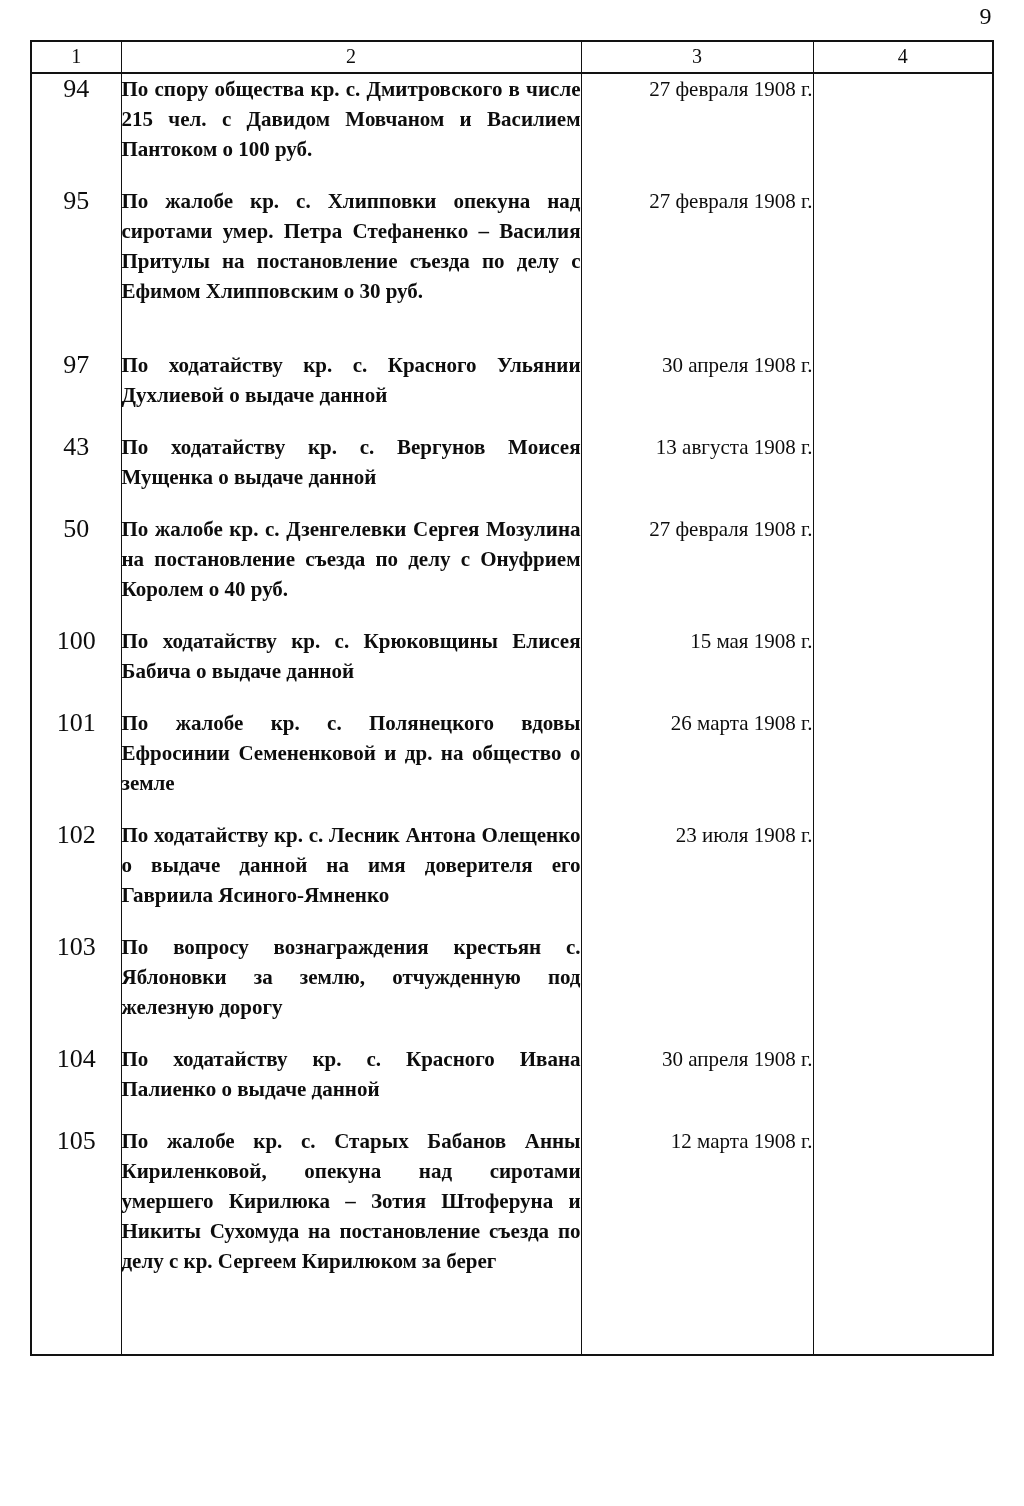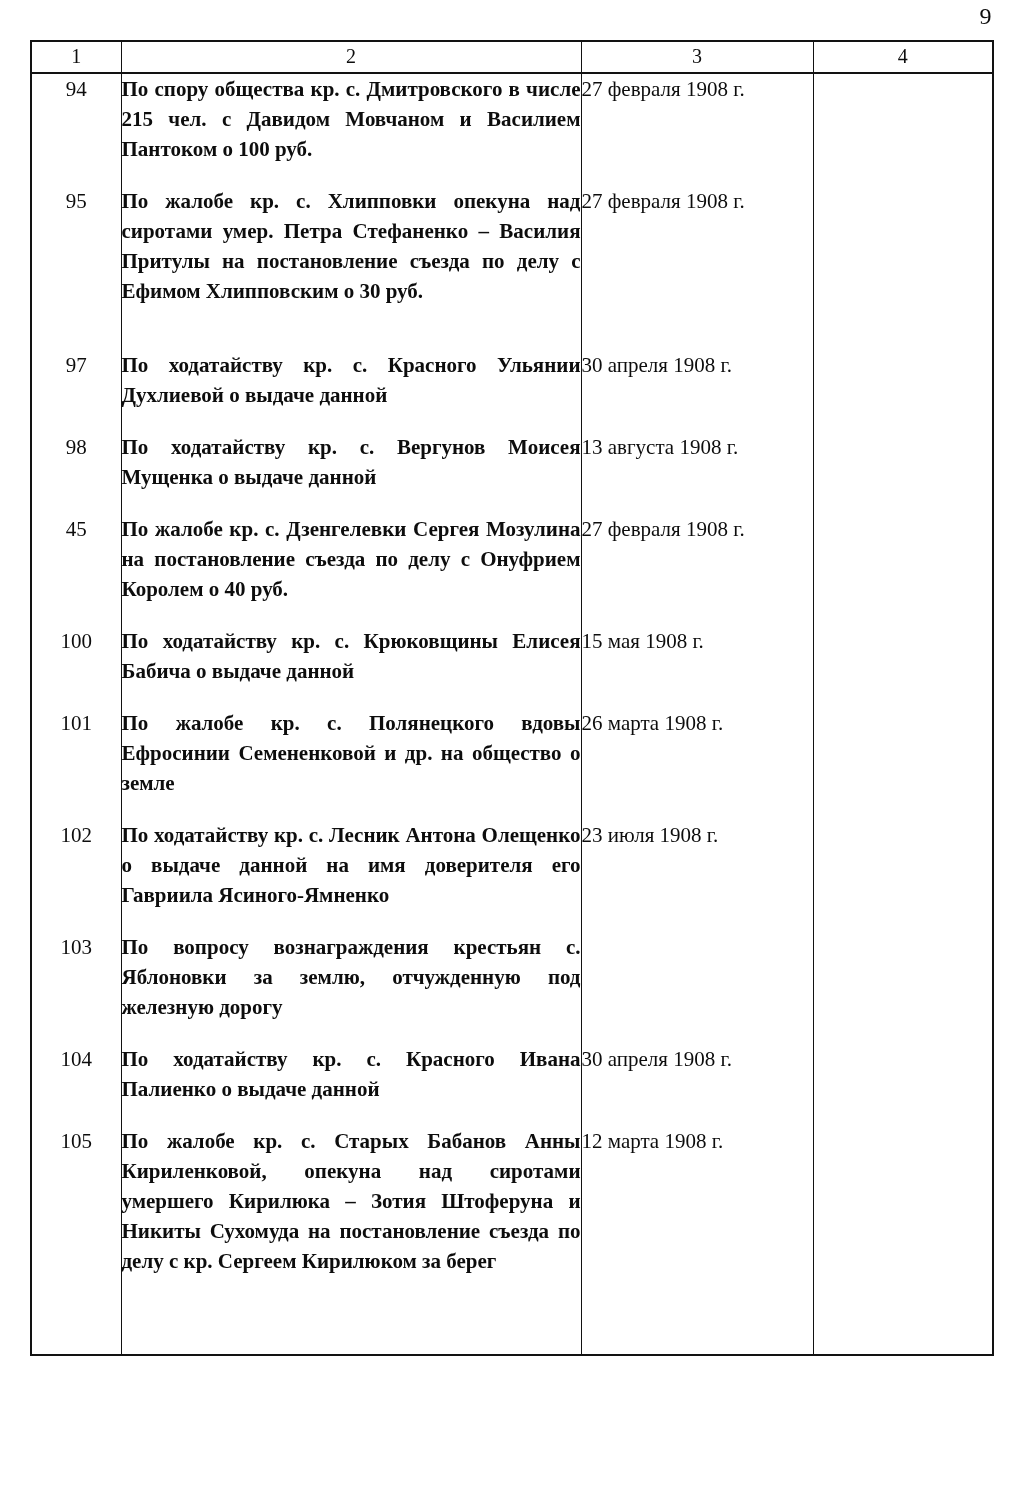--- a/index.html
+++ b/index.html
@@ -62,36 +62,36 @@
     height: 26px;
     line-height: 26px;
     padding: 1px 0 3px 0;
   }
   .register-table tbody td {
     border-top: none;
     border-bottom: none;
   }
   .cell-num {
     text-align: center;
-    font-size: 21px;
+    font-size: 26px;
     line-height: 30px;
     padding-top: 13px;
     white-space: nowrap;
   }
   .cell-desc {
     text-align: justify;
     text-align-last: left;
     font-size: 21px;
     line-height: 30px;
     padding: 13px 10px 0 10px;
     hyphens: manual;
     font-weight: bold;
   }
   .cell-date {
-    text-align: left;
+    text-align: right;
     font-size: 21px;
     line-height: 30px;
     padding: 13px 6px 0 6px;
     white-space: nowrap;
   }
   .cell-note {
     font-size: 21px;
     line-height: 30px;
   }
   tr.entry-row > td {
@@ -167,33 +167,33 @@
           <td class="cell-date">30 апреля 1908 г.</td>
           <td class="cell-note"></td>
         </tr>
         <tr class="spacer-row">
           <td></td>
           <td></td>
           <td></td>
           <td></td>
         </tr>
         <tr class="entry-row">
-          <td class="cell-num">98</td>
+          <td class="cell-num">43</td>
           <td class="cell-desc">По ходатайству кр. с. Вергунов Моисея Мущенка о выдаче данной</td>
           <td class="cell-date">13 августа 1908 г.</td>
           <td class="cell-note"></td>
         </tr>
         <tr class="spacer-row">
           <td></td>
           <td></td>
           <td></td>
           <td></td>
         </tr>
         <tr class="entry-row">
-          <td class="cell-num">45</td>
+          <td class="cell-num">50</td>
           <td class="cell-desc">По жалобе кр. с. Дзенгелевки Сергея Мозулина на постановление съезда по делу с Онуфрием Королем о 40 руб.</td>
           <td class="cell-date">27 февраля 1908 г.</td>
           <td class="cell-note"></td>
         </tr>
         <tr class="spacer-row">
           <td></td>
           <td></td>
           <td></td>
           <td></td>
         </tr>

